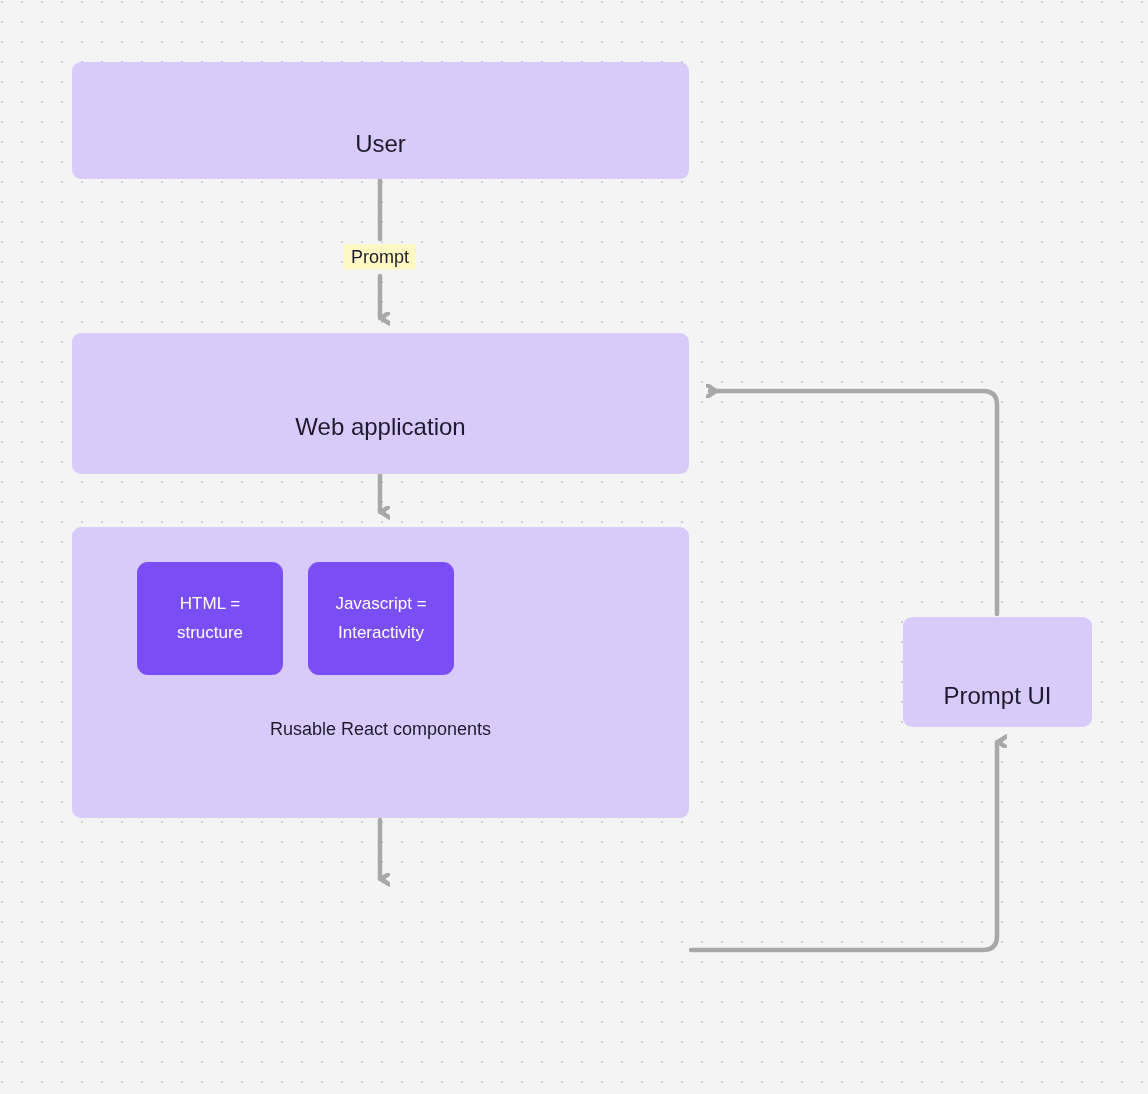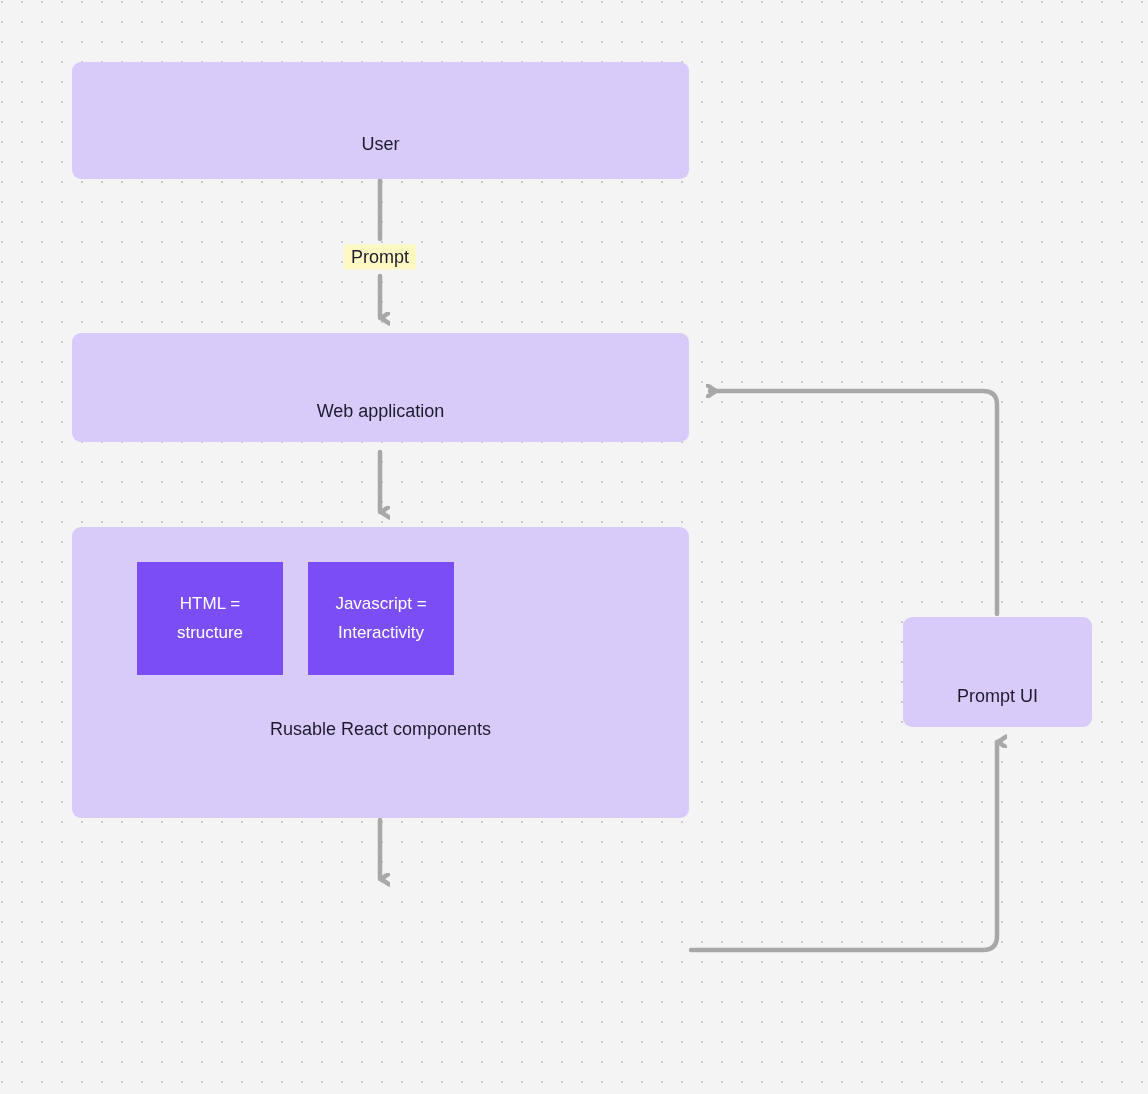--- a/index.html
+++ b/index.html
@@ -44,48 +44,48 @@
     align-items: center;
     justify-content: center;
     color: #1e1b2e;
     font-size: 18px;
     line-height: 1.35;
     text-align: center;
   }
 
   .node-label {
     color: #1e1b2e;
-    font-size: 18px;
+    font-size: 24px;
     white-space: pre-line;
     margin-top: 48px;
   }
 
   
   #node-user        { left: 72px;  top: 62px;   width: 617px; height: 117px; }
-  #node-webapp      { left: 72px;  top: 333px;  width: 617px; height: 109px; }
+  #node-webapp      { left: 72px;  top: 333px;  width: 617px; height: 141px; }
   #node-components  { left: 72px;  top: 527px;  width: 617px; height: 291px;
                       display: block; }
   #node-vite        { left: 72px;  top: 894px;  width: 617px; height: 117px; }
   #node-render      { left: 903px; top: 617px;  width: 189px; height: 110px; }
 
   
   .sub-row {
     position: absolute;
     left: 65px;
     top: 35px;
     width: 487px;
     display: flex;
     gap: 25px;
   }
 
   .sub-node {
     width: 146px;
     height: 113px;
     background: #7b4ef5;
-    border-radius: 0;
+    border-radius: 11px;
     display: flex;
     align-items: center;
     justify-content: center;
     color: #ffffff;
     font-size: 17px;
     line-height: 1.7;
     text-align: center;
     white-space: pre-line;
   }
 

